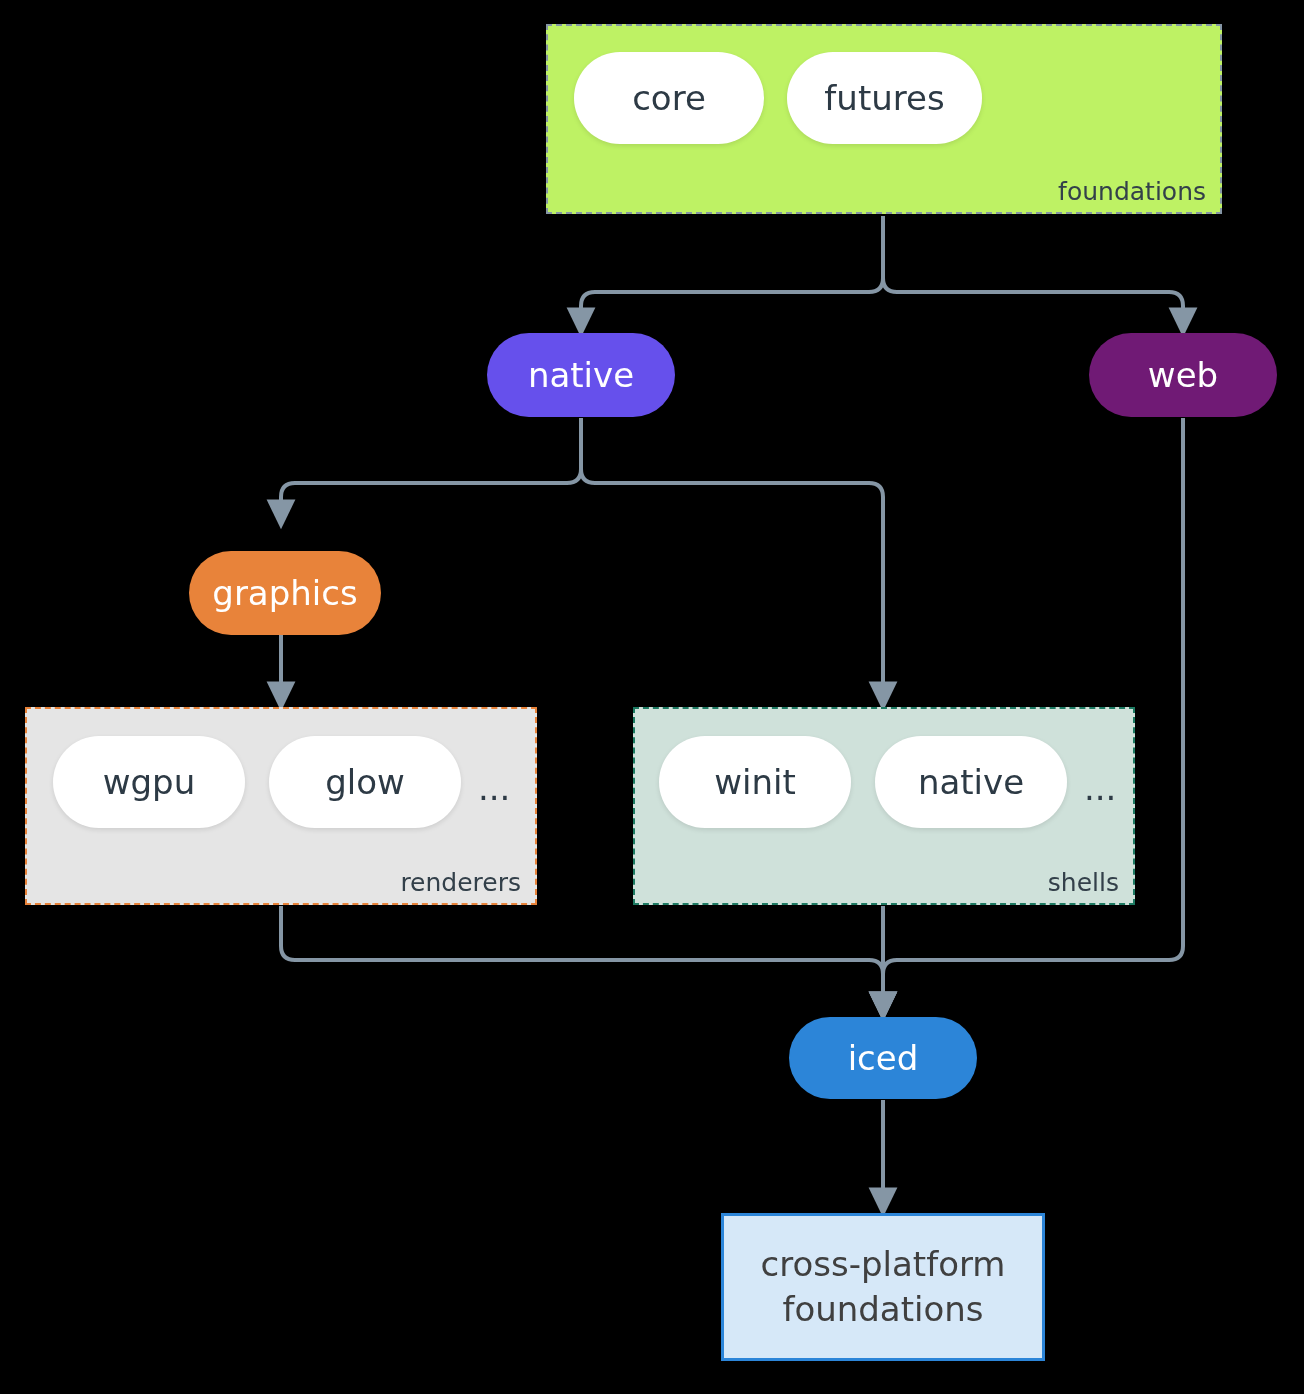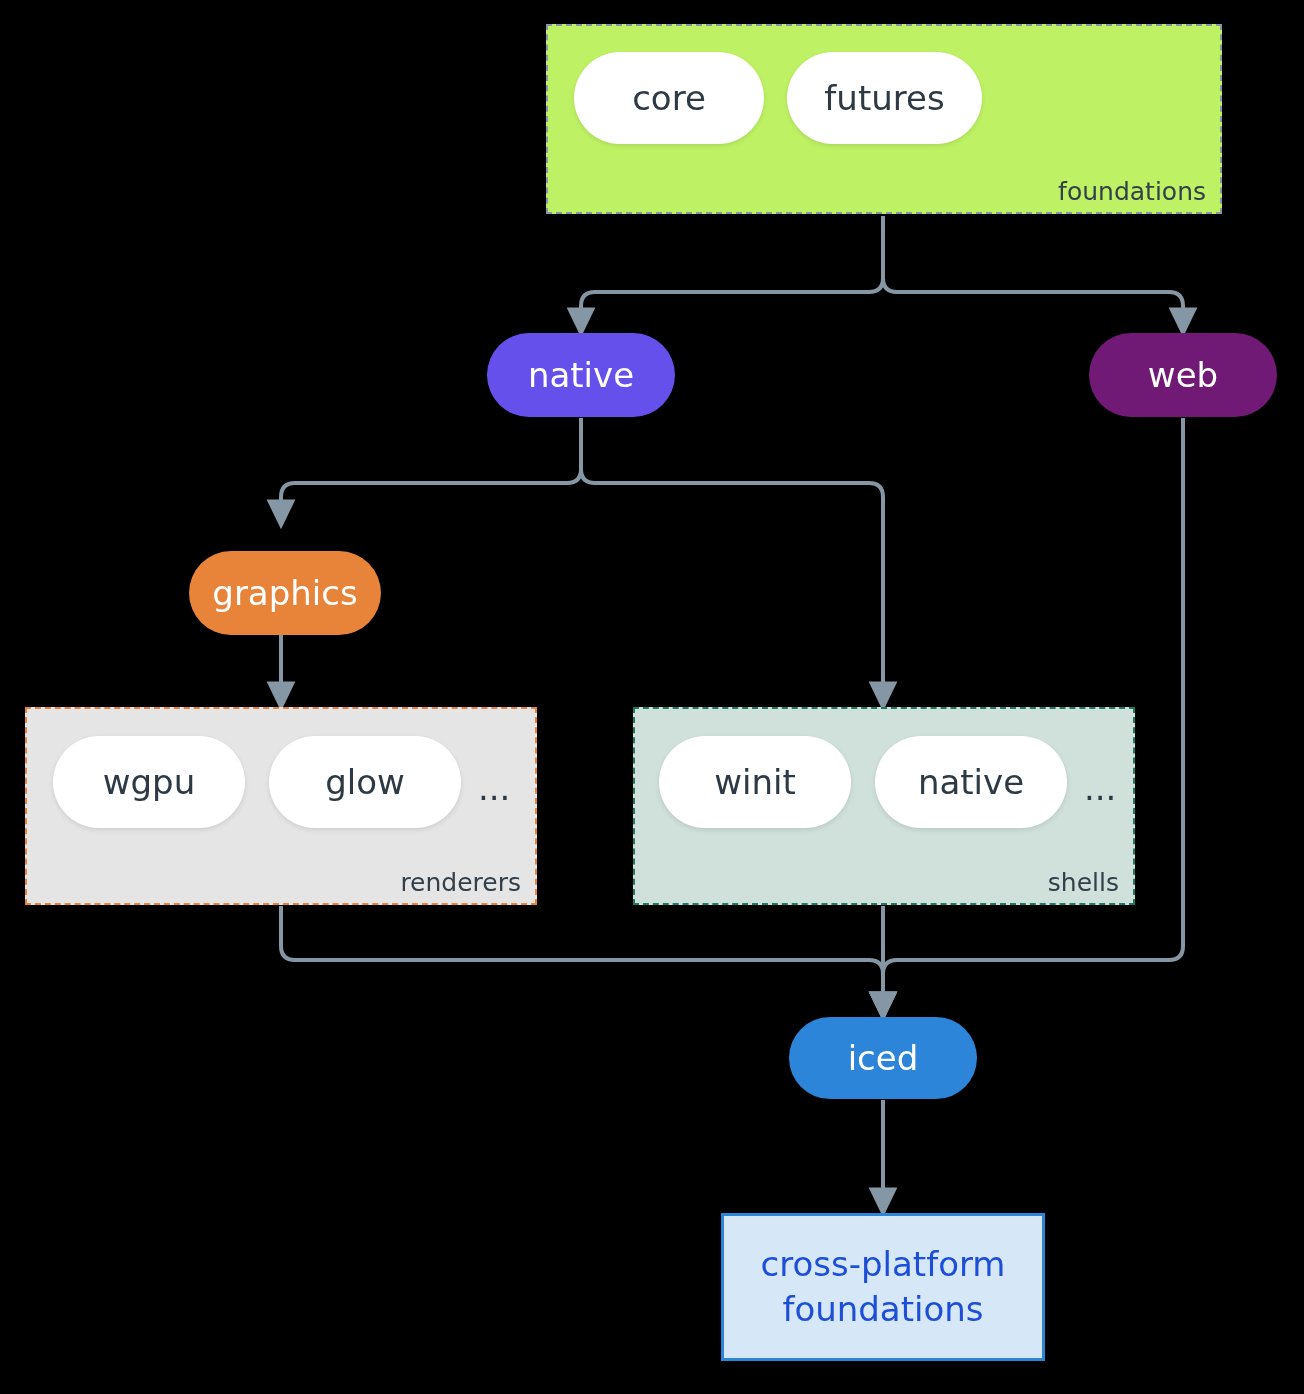--- a/index.html
+++ b/index.html
@@ -104,21 +104,21 @@
     left: 721px; top: 1213px;
     width: 324px; height: 148px;
     background: #d6e8f8;
     border: 3px solid #2c85d8;
     box-sizing: border-box;
     display: flex;
     flex-direction: column;
     align-items: center;
     justify-content: center;
     font-size: 34px;
-    color: #1d4ed8;
+    color: #404040;
     line-height: 1.32;
     text-align: center;
   }
 </style>
 </head>
 <body>
 
 <div id="canvas">
 
   <svg class="edges" viewBox="0 0 1304 1394" width="1304" height="1394">

